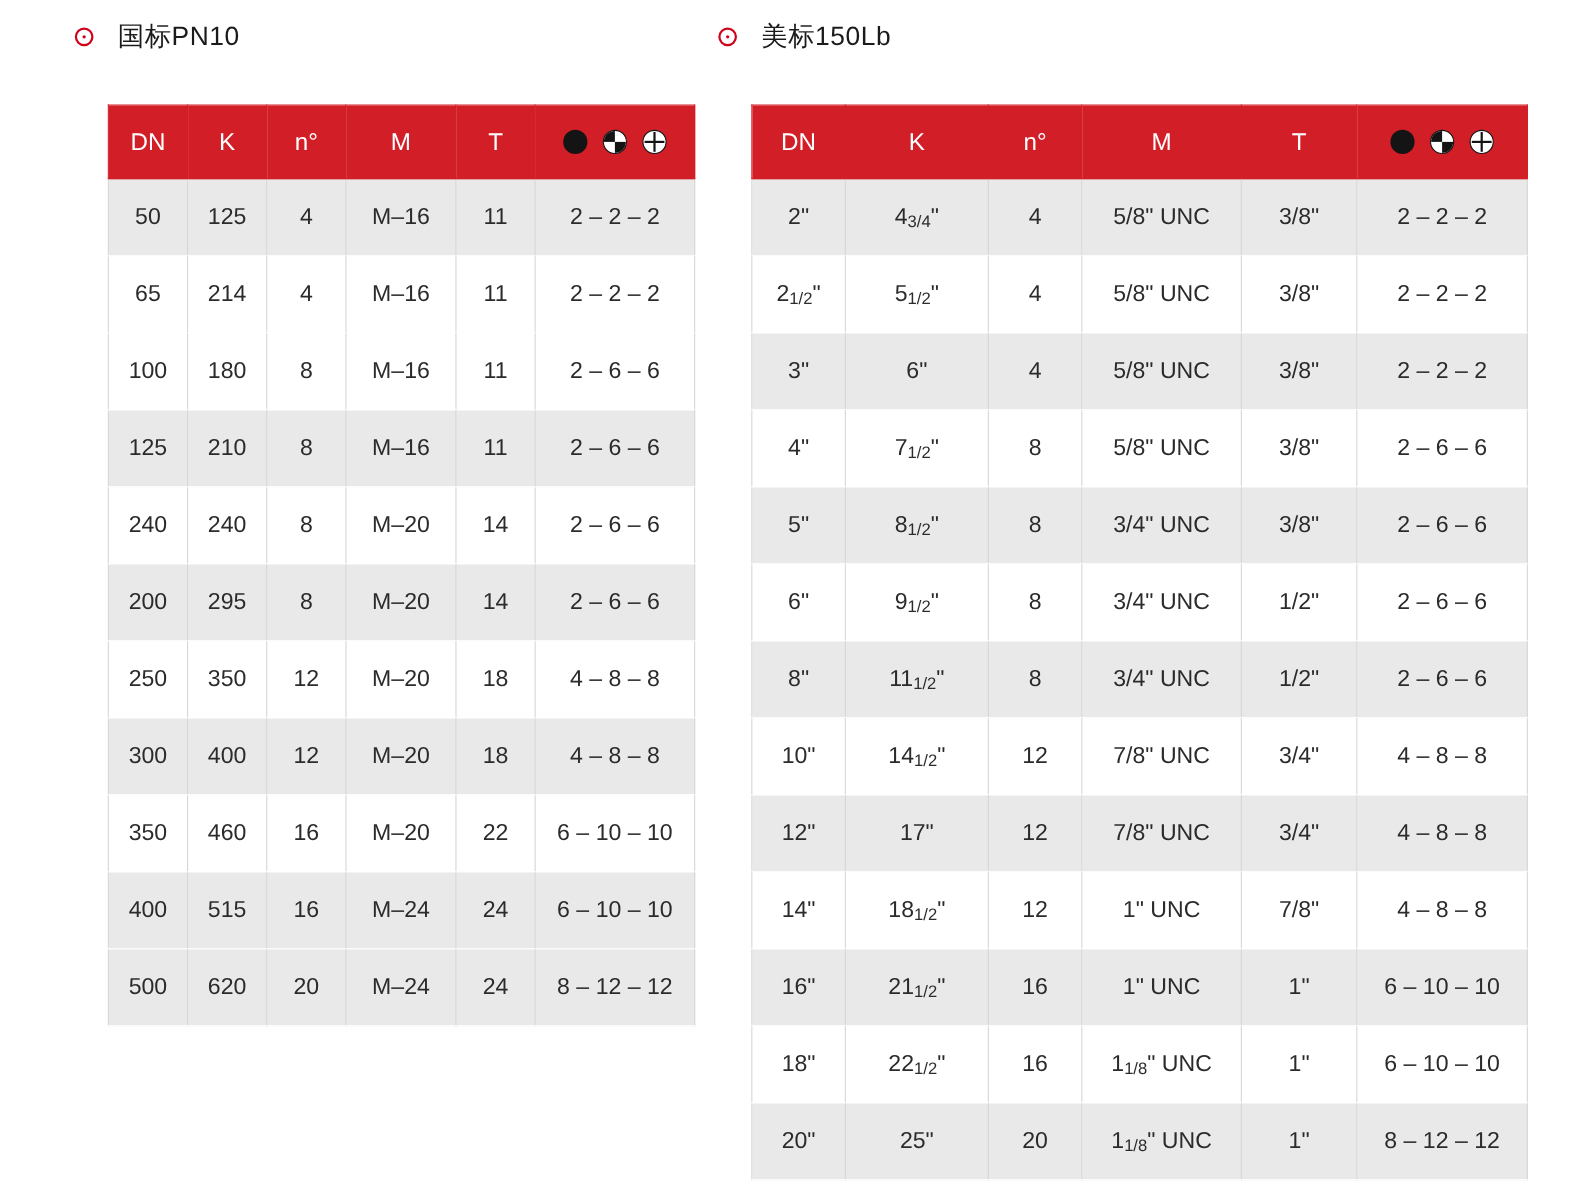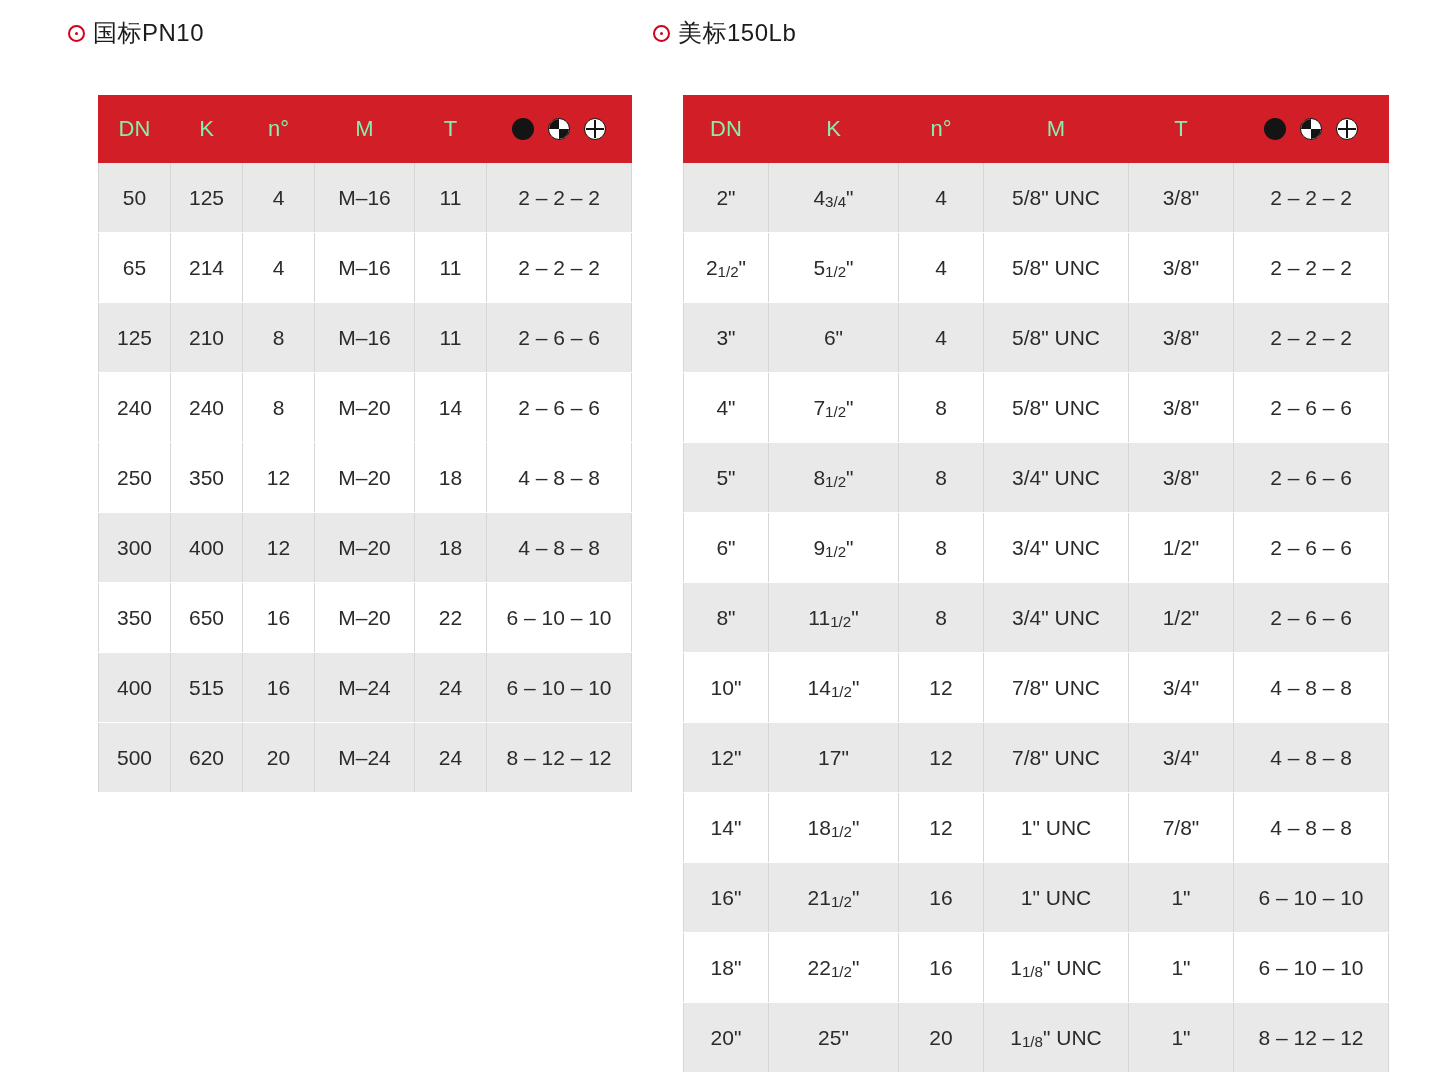--- a/index.html
+++ b/index.html
@@ -22,21 +22,21 @@
   .panel {
     position: absolute;
     top: 0;
   }
   .panel-left  { left: 60px;  }
   .panel-right { left: 645px; }
 
   .panel-title {
     display: flex;
     align-items: center;
-    gap: 8px;
+    gap: 22px;
     height: 66px;
     padding-left: 8px;
     font-size: 24px;
     color: #1b1b1b;
     letter-spacing: 0.5px;
   }
   .bullet-icon {
     display: inline-block;
     width: 13px;
     height: 13px;
@@ -69,21 +69,21 @@
     border: 1px solid #ffffff;
     text-align: center;
     vertical-align: middle;
     font-size: 21px;
     font-weight: normal;
     color: #2b2b2b;
     padding: 0;
   }
   table.spec thead th {
     background: #d21e26;
-    color: #86efac;
+    color: #ffffff;
     height: 66px;
     font-size: 22px;
     border: 1px solid #d21e26;
   }
   table.spec tbody td {
     height: 69px;
     background: #ffffff;
   }
   table.spec tbody tr.alt td {
     background: #e9e9e9;
@@ -216,31 +216,47 @@
             <td>2 – 2 – 2</td>
           </tr>
           <tr>
             <td>65</td>
             <td>214</td>
             <td>4</td>
             <td>M–16</td>
             <td>11</td>
             <td>2 – 2 – 2</td>
           </tr>
+          <tr>
+            <td>100</td>
+            <td>180</td>
+            <td>8</td>
+            <td>M–16</td>
+            <td>11</td>
+            <td>2 – 6 – 6</td>
+          </tr>
           <tr class="alt">
             <td>125</td>
             <td>210</td>
             <td>8</td>
             <td>M–16</td>
             <td>11</td>
             <td>2 – 6 – 6</td>
           </tr>
           <tr>
             <td>240</td>
             <td>240</td>
+            <td>8</td>
+            <td>M–20</td>
+            <td>14</td>
+            <td>2 – 6 – 6</td>
+          </tr>
+          <tr class="alt">
+            <td>200</td>
+            <td>295</td>
             <td>8</td>
             <td>M–20</td>
             <td>14</td>
             <td>2 – 6 – 6</td>
           </tr>
           <tr>
             <td>250</td>
             <td>350</td>
             <td>12</td>
             <td>M–20</td>
@@ -250,21 +266,21 @@
           <tr class="alt">
             <td>300</td>
             <td>400</td>
             <td>12</td>
             <td>M–20</td>
             <td>18</td>
             <td>4 – 8 – 8</td>
           </tr>
           <tr>
             <td>350</td>
-            <td>650</td>
+            <td>460</td>
             <td>16</td>
             <td>M–20</td>
             <td>22</td>
             <td>6 – 10 – 10</td>
           </tr>
           <tr class="alt">
             <td>400</td>
             <td>515</td>
             <td>16</td>
             <td>M–24</td>

